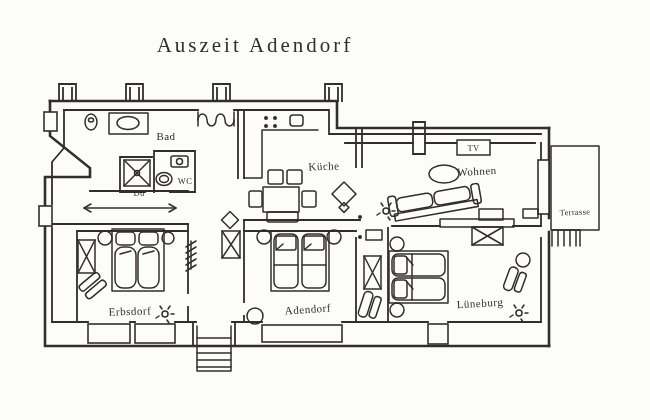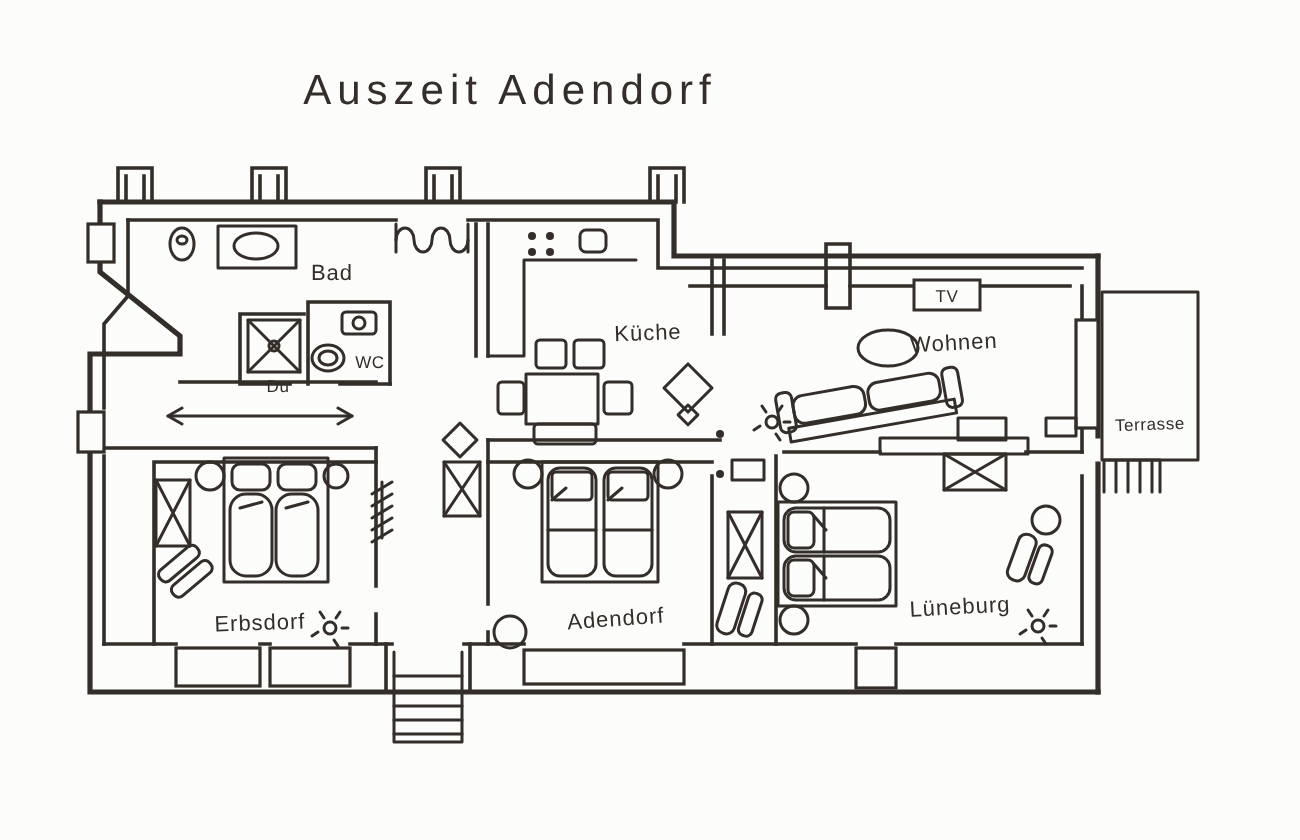--- a/index.html
+++ b/index.html
@@ -1,18 +1,18 @@
 <!DOCTYPE html>
 <html style="--ink: #332e29; --paper: #fcfcfa;"><head>
 <meta charset="utf-8">
 <style>
   :root{ --ink:#332e29; --paper:#fcfcfa; }
   html,body{ margin:0; padding:0; background:#ffffff; }
   .stage{ width:650px; height:420px; background:var(--paper); position:relative; overflow:hidden;
-          font-family:Liberation Sans, sans-serif; }
+          font-family:Liberation Serif, serif; }
   svg{ display:block; }
   
   .w  { stroke:var(--ink); stroke-width:2.6; fill:none; stroke-linecap:square; stroke-linejoin:miter; }
   .w1 { stroke:var(--ink); stroke-width:1.8; fill:none; stroke-linecap:square; }
   .f  { stroke:var(--ink); stroke-width:1.5; fill:none; stroke-linecap:round; stroke-linejoin:round; }
   .fp { stroke:var(--ink); stroke-width:1.5; fill:var(--paper); }
   .win{ stroke:var(--ink); stroke-width:1.6; fill:var(--paper); }
   .dot{ fill:var(--ink); stroke:none; }
   text{ fill:var(--ink); }
   .title{ font-size:21px; letter-spacing:3px; }

